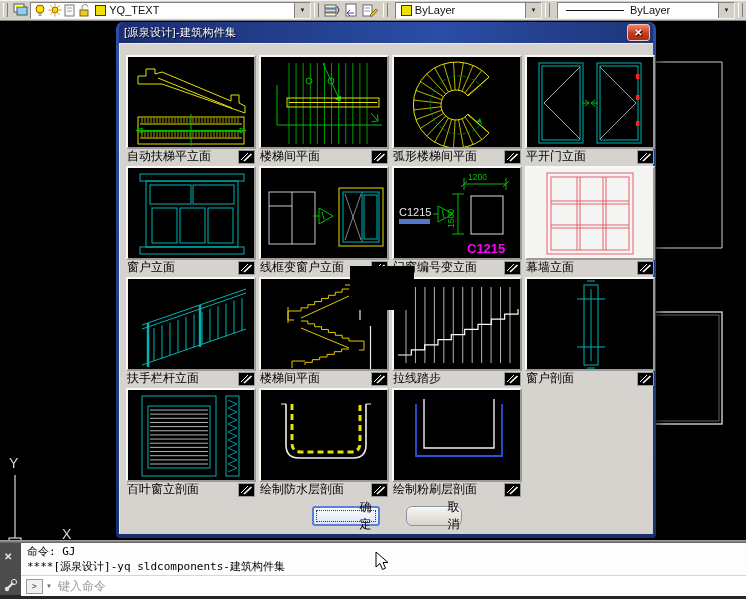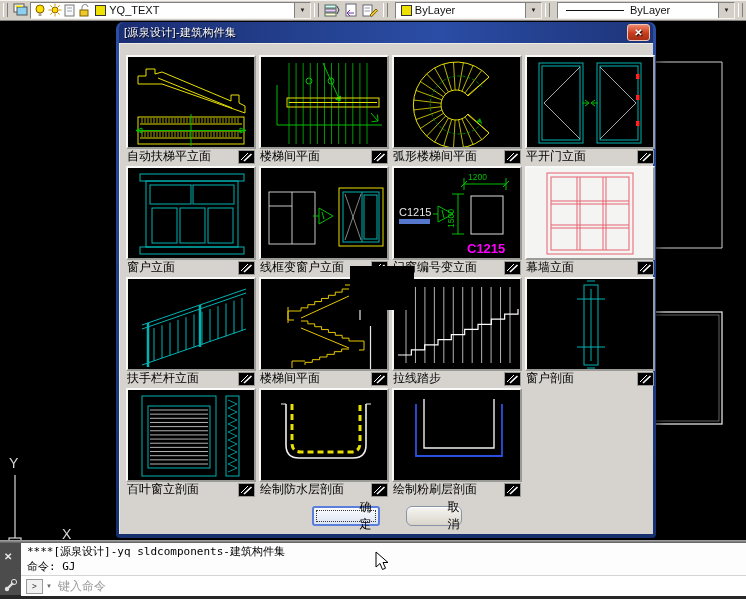--- a/index.html
+++ b/index.html
@@ -761,22 +761,22 @@
   <div class="cmd-topedge"></div>
   <div class="cmd-side">
     <span class="cmd-x">✕</span>
     <svg class="cmd-wrench" width="15" height="15">
       <path d="M4.5 10.5 L10 5" stroke="#e0e0e0" stroke-width="2.4" fill="none"></path>
       <circle cx="11" cy="4" r="2.6" stroke="#e0e0e0" fill="none"></circle>
       <circle cx="4" cy="11" r="2.2" fill="#e0e0e0"></circle>
     </svg>
   </div>
   <div class="cmd-hist">
+    <div>命令: GJ</div>
     <div>****[源泉设计]-yq sldcomponents-建筑构件集</div>
-    <div>命令: GJ</div>
   </div>
   <div class="cmd-input">
     <span class="prompt-box">&gt;</span>
     <span class="prompt-arrow">▼</span>
     <span class="cmd-placeholder">键入命令</span>
   </div>
 </div>
 
 <svg class="cursor" width="16" height="20">
   <path d="M1 1 L1 16 L5 12.5 L7.5 18.5 L10.5 17.2 L8 11.5 L13 11.5 Z" fill="#fff" stroke="#000" stroke-width="1"></path>

